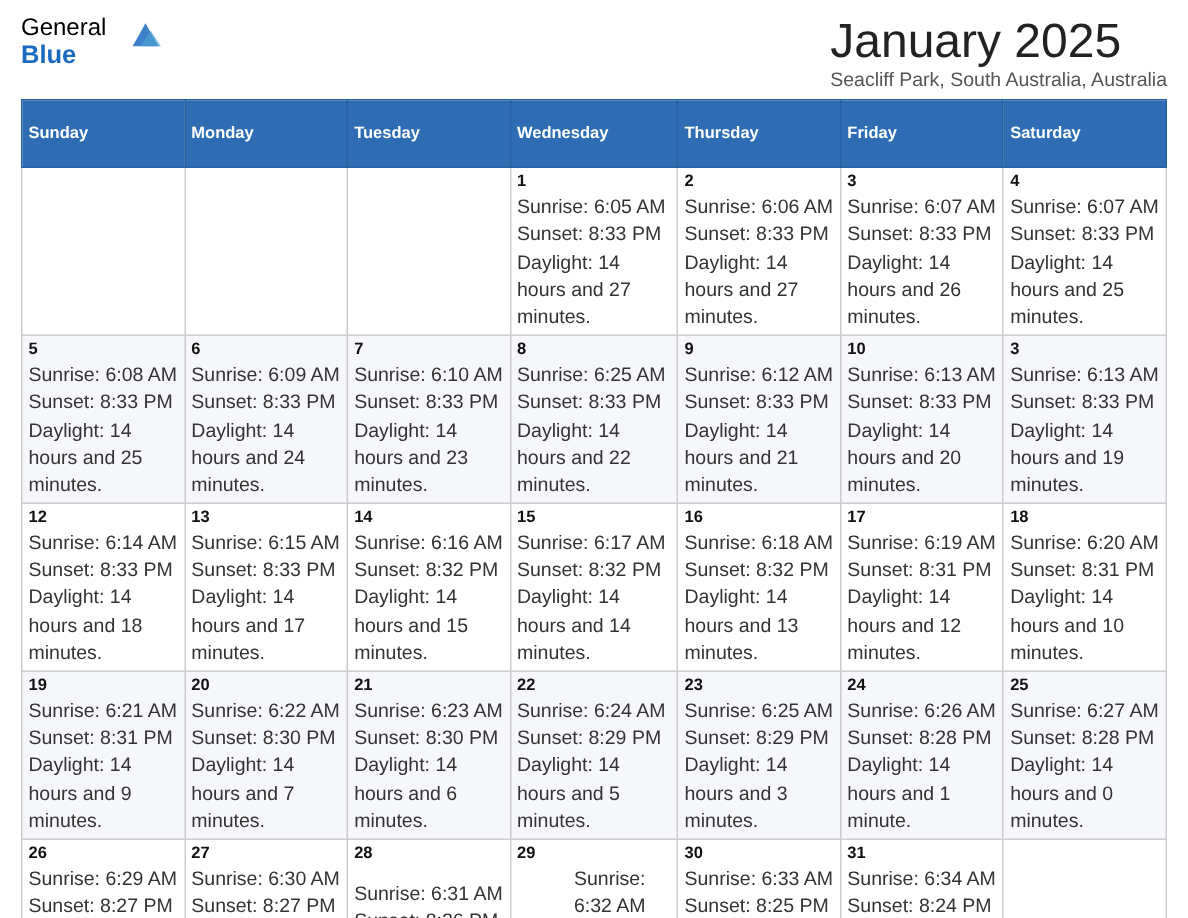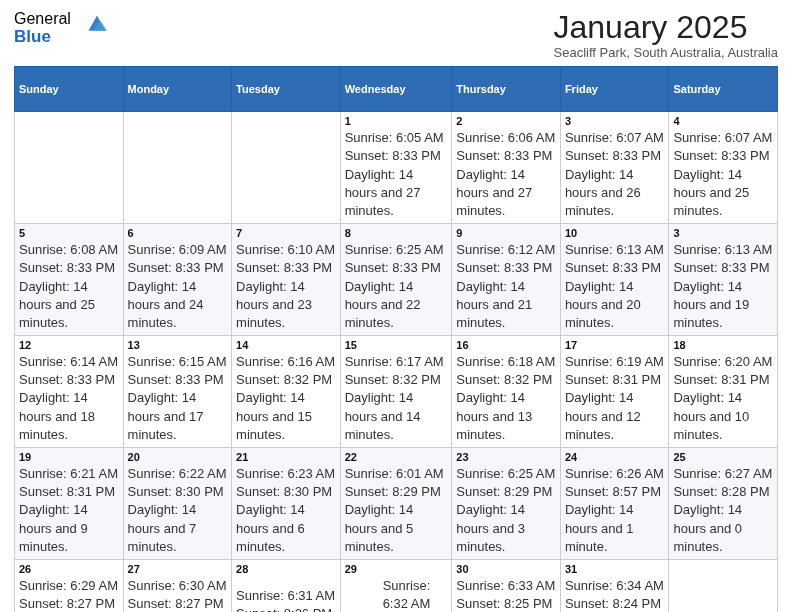--- a/index.html
+++ b/index.html
@@ -256,34 +256,34 @@
 Daylight: 14 hours and 7 minutes.</div>
           </td>
           <td>
             <div class="day-num">21</div>
             <div class="day-info" style="white-space: pre-line;">Sunrise: 6:23 AM
 Sunset: 8:30 PM
 Daylight: 14 hours and 6 minutes.</div>
           </td>
           <td>
             <div class="day-num">22</div>
-            <div class="day-info" style="white-space: pre-line;">Sunrise: 6:01 AM
+            <div class="day-info" style="white-space: pre-line;">Sunrise: 6:24 AM
 Sunset: 8:29 PM
 Daylight: 14 hours and 5 minutes.</div>
           </td>
           <td>
             <div class="day-num">23</div>
             <div class="day-info" style="white-space: pre-line;">Sunrise: 6:25 AM
 Sunset: 8:29 PM
 Daylight: 14 hours and 3 minutes.</div>
           </td>
           <td>
             <div class="day-num">24</div>
             <div class="day-info" style="white-space: pre-line;">Sunrise: 6:26 AM
-Sunset: 8:57 PM
+Sunset: 8:28 PM
 Daylight: 14 hours and 1 minute.</div>
           </td>
           <td>
             <div class="day-num">25</div>
             <div class="day-info" style="white-space: pre-line;">Sunrise: 6:27 AM
 Sunset: 8:28 PM
 Daylight: 14 hours and 0 minutes.</div>
           </td>
         </tr>
         <tr>

